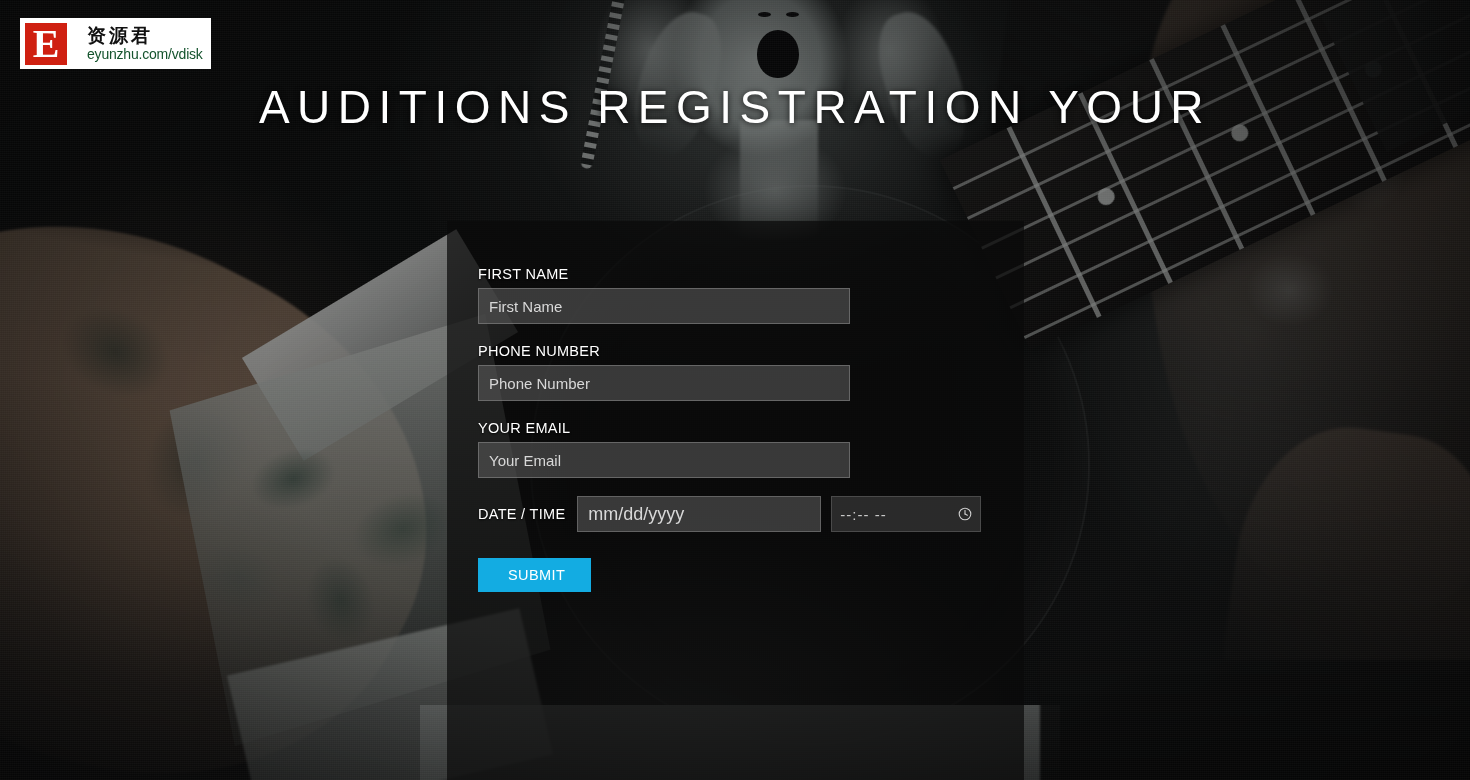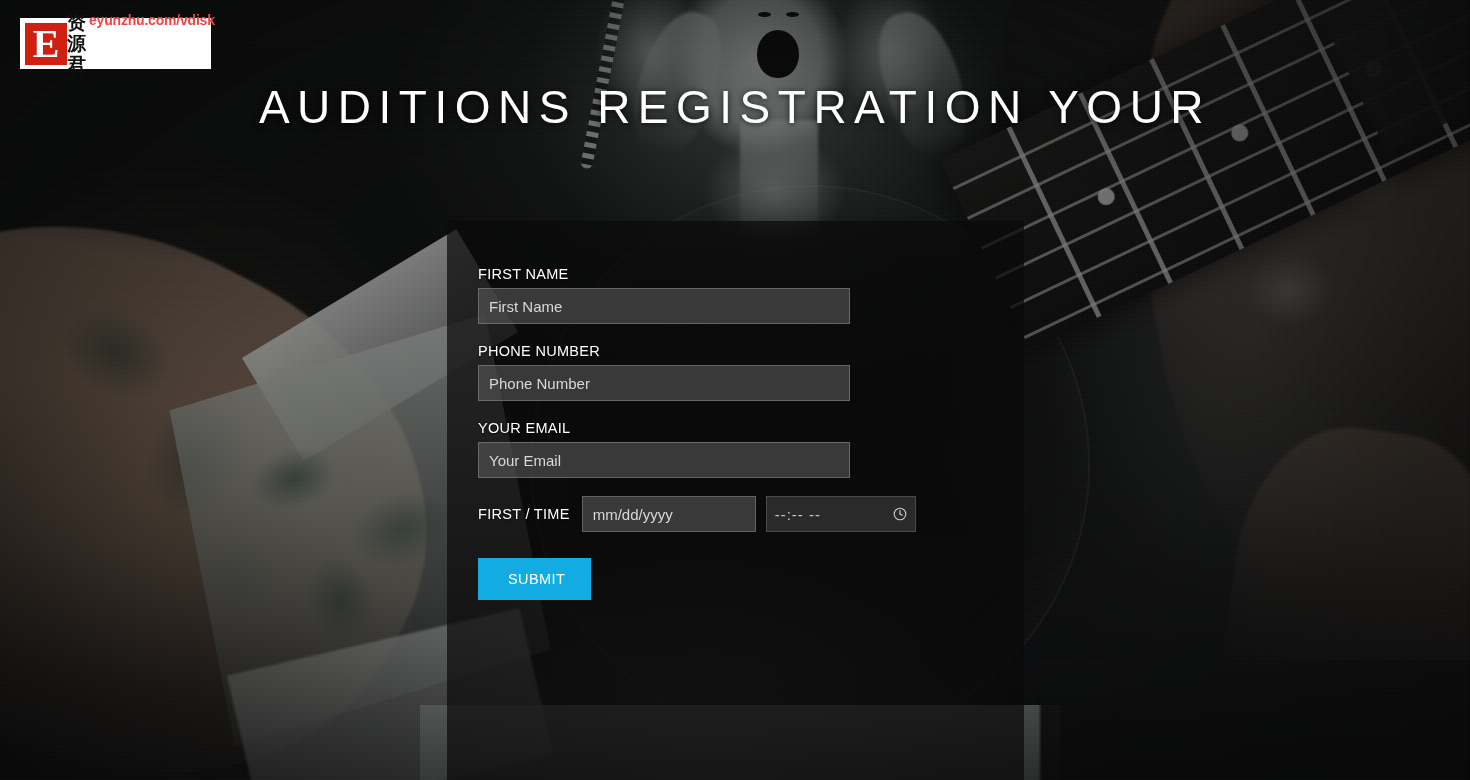--- a/index.html
+++ b/index.html
@@ -306,35 +306,35 @@
     display: flex; align-items: center; justify-content: center;
     flex: 0 0 auto;
   }
   .logo-e span {
     font-family: "Liberation Serif", serif;
     font-weight: 700;
     font-size: 40px;
     line-height: 36px;
     color: #ffffff;
   }
-  .logo-text { margin-left: 0; display: flex; flex-direction: row; justify-content: center; }
+  .logo-text { margin-left: 20px; display: flex; flex-direction: column; justify-content: center; }
   .logo-cn {
     font-family: "DejaVu Sans", sans-serif;
     font-size: 19px;
     line-height: 21px;
     color: #111111;
     letter-spacing: 3px;
     font-weight: 600;
   }
   .logo-url {
     font-family: "Liberation Sans", sans-serif;
     font-size: 14px;
     line-height: 16px;
-    font-weight: 700;
-    color: #ef4444;
+    font-weight: 400;
+    color: #14532d;
     letter-spacing: -0.2px;
   }
 
   
   .page-title {
     position: absolute;
     left: 0; right: 0; top: 80px;
     text-align: center;
     font-family: "Liberation Sans", sans-serif;
     font-weight: 300;
@@ -407,26 +407,26 @@
       linear-gradient(45deg, transparent 50%, #e8e8e8 50%),
       linear-gradient(135deg, #e8e8e8 50%, transparent 50%);
     background-position:
       calc(100% - 14px) 14px,
       calc(100% - 9px) 14px;
     background-size: 5px 5px, 5px 5px;
     background-repeat: no-repeat;
   }
 
   .date-input {
-    width: 174px; height: 36px;
+    width: 244px; height: 36px;
     background: rgba(92,92,92,0.58);
     border: 1px solid rgba(140,140,140,0.5);
     color: #d8d8d8;
     font-family: "Liberation Sans", sans-serif;
-    font-size: 15px;
+    font-size: 18px;
     padding: 0 10px;
     outline: none;
     display: flex; align-items: center;
   }
 
   .time-input {
     width: 150px; height: 36px;
     margin-left: 10px;
     background: rgba(70,70,70,0.55);
     border: 1px solid rgba(120,120,120,0.42);
@@ -435,21 +435,21 @@
     font-size: 15px;
     padding: 0 8px;
     outline: none;
     display: flex; align-items: center; justify-content: space-between;
     letter-spacing: 1px;
   }
   .clock-icon { flex: 0 0 auto; display: block; }
 
   .submit-btn {
     display: block;
-    width: 113px; height: 42px;
+    width: 113px; height: 34px;
     margin-top: 12px;
     background: #13ace2;
     border: none;
     color: #ffffff;
     font-family: "Liberation Sans", sans-serif;
     font-size: 14.5px;
     letter-spacing: 0.4px;
     text-align: left;
     padding-left: 30px;
     cursor: pointer;
@@ -531,21 +531,21 @@
       <input class="text-input" type="text" placeholder="Phone Number" style="">
     </div>
 
     <div class="field-group">
       <label class="field-label">YOUR EMAIL</label>
       <input class="text-input" type="text" placeholder="Your Email" style="">
     </div>
 
 
     <div class="inline-row row-datetime">
-      <label class="field-label">FIRST / TIME</label>
+      <label class="field-label">DATE / TIME</label>
       <div class="date-input">
         <span>mm/dd/yyyy</span>
       </div>
       <div class="time-input">
         <span>--:-- --</span>
         <svg class="clock-icon" width="14" height="14" viewBox="0 0 14 14">
           <circle cx="7" cy="7" r="5.8" fill="none" stroke="#cfcfcf" stroke-width="1.1"></circle>
           <line x1="7" y1="7" x2="7" y2="3.6" stroke="#cfcfcf" stroke-width="1.1" stroke-linecap="round"></line>
           <line x1="7" y1="7" x2="9.4" y2="8.2" stroke="#cfcfcf" stroke-width="1.1" stroke-linecap="round"></line>
         </svg>

